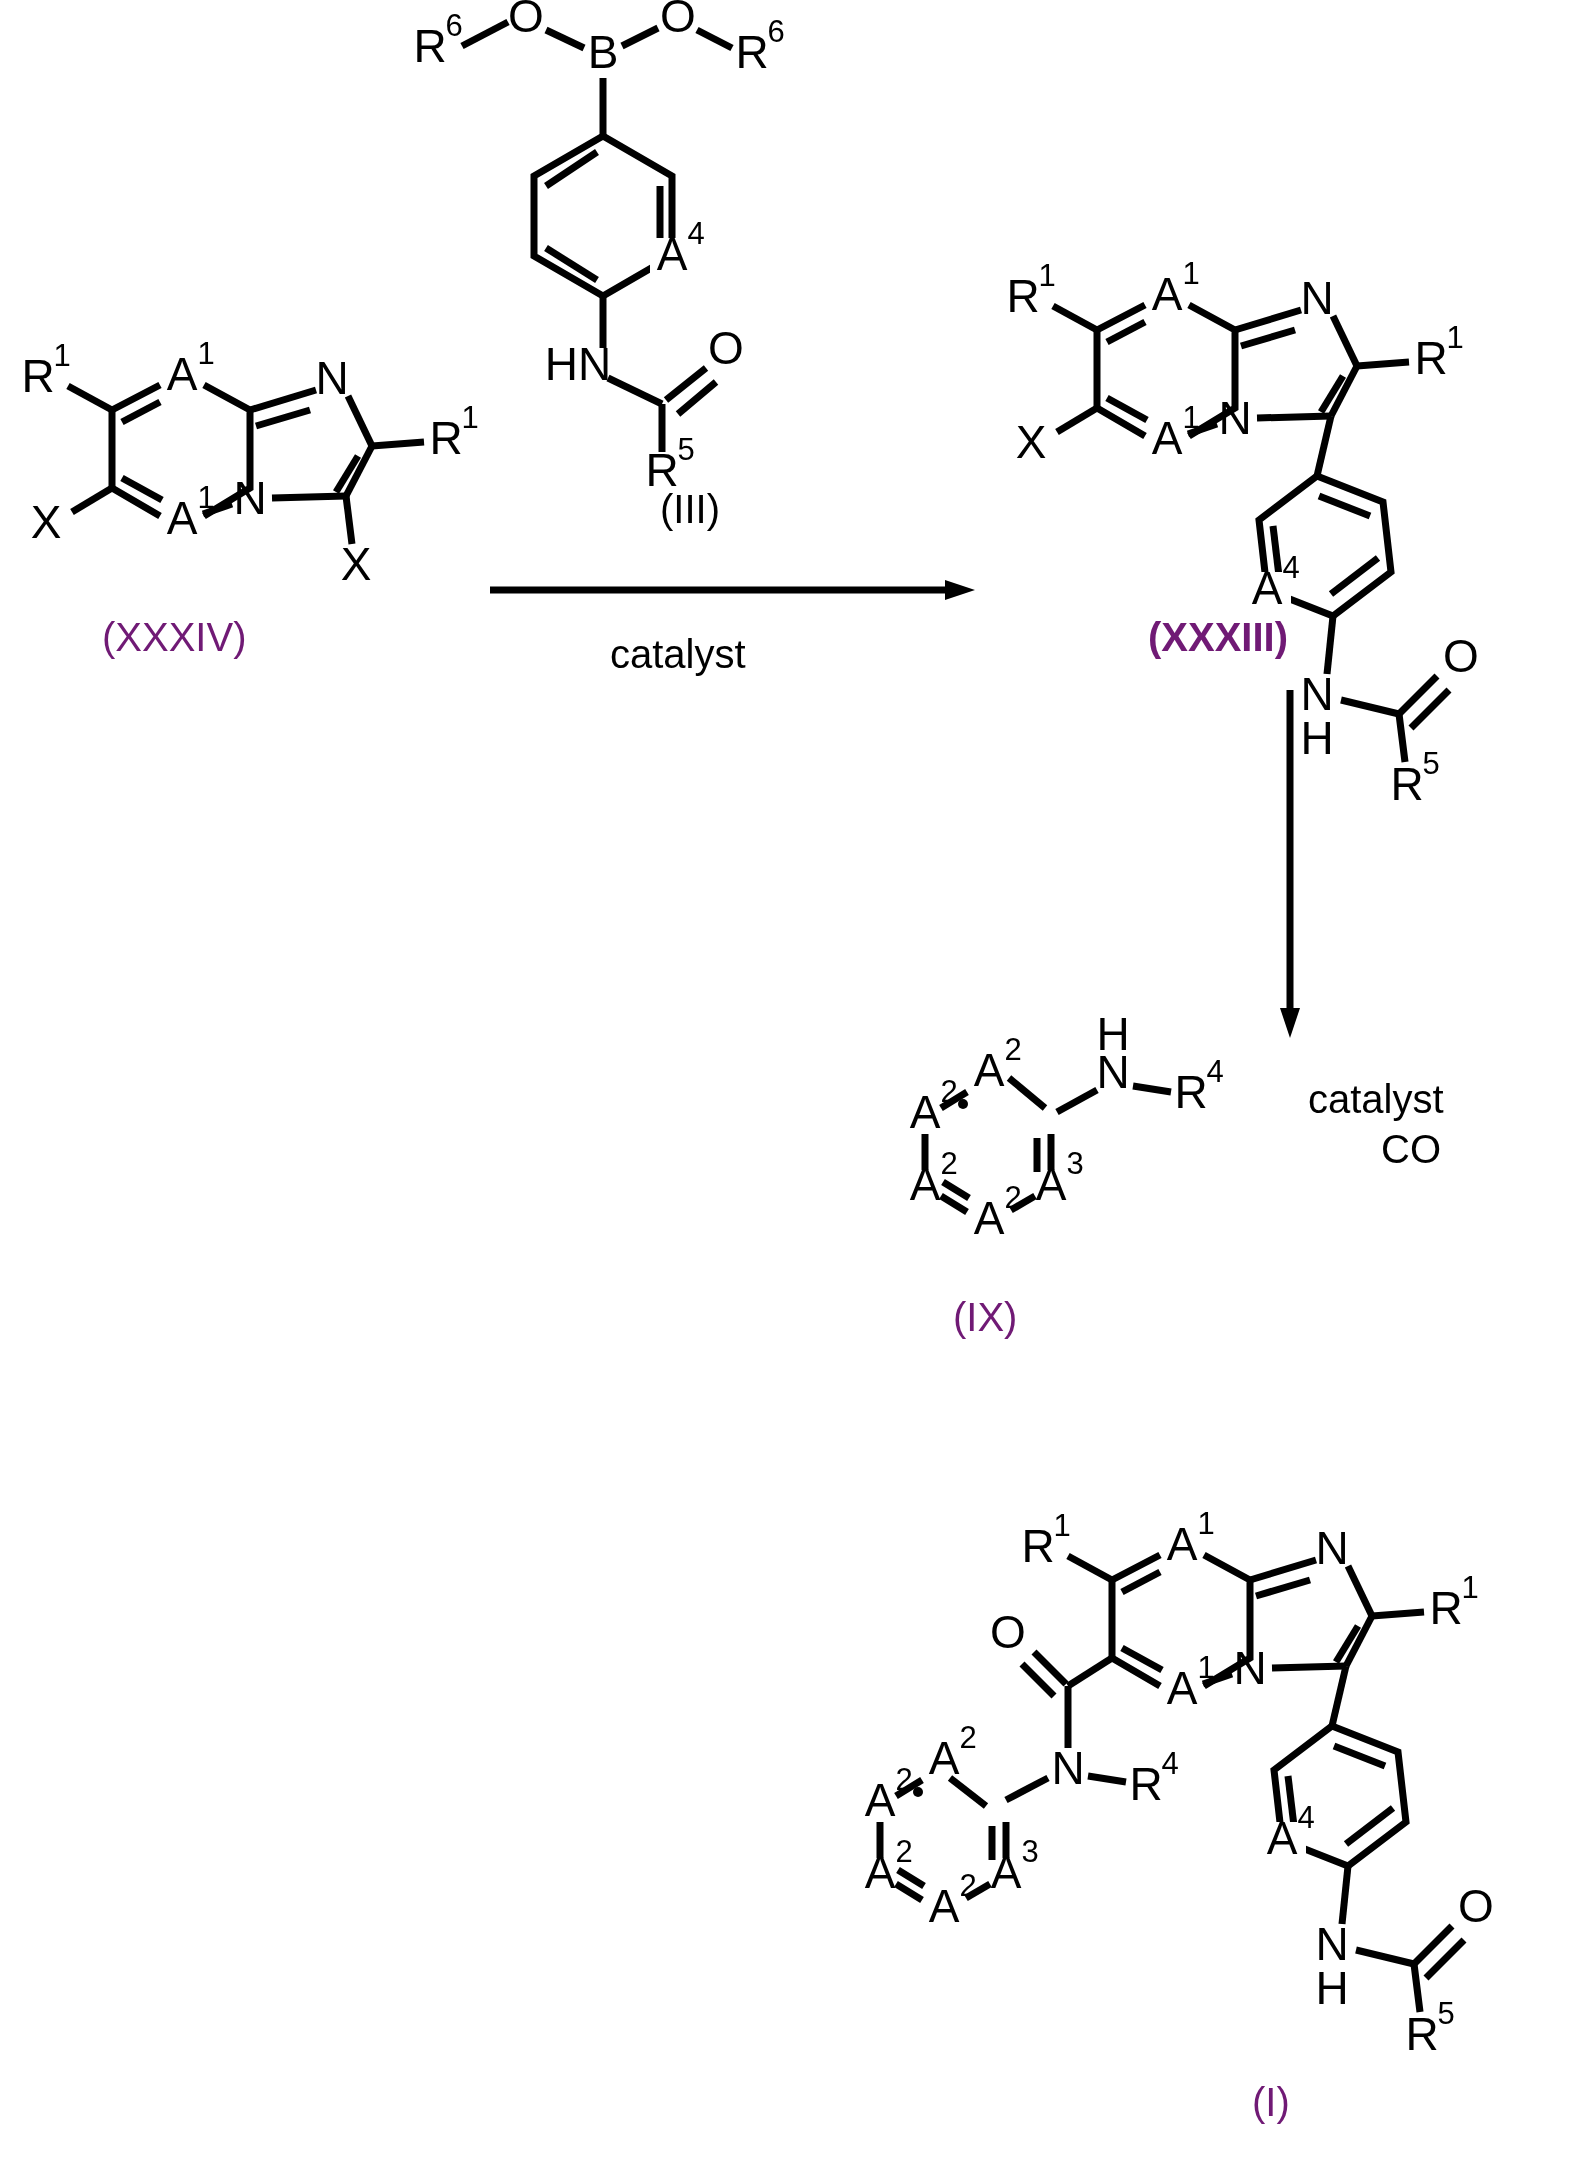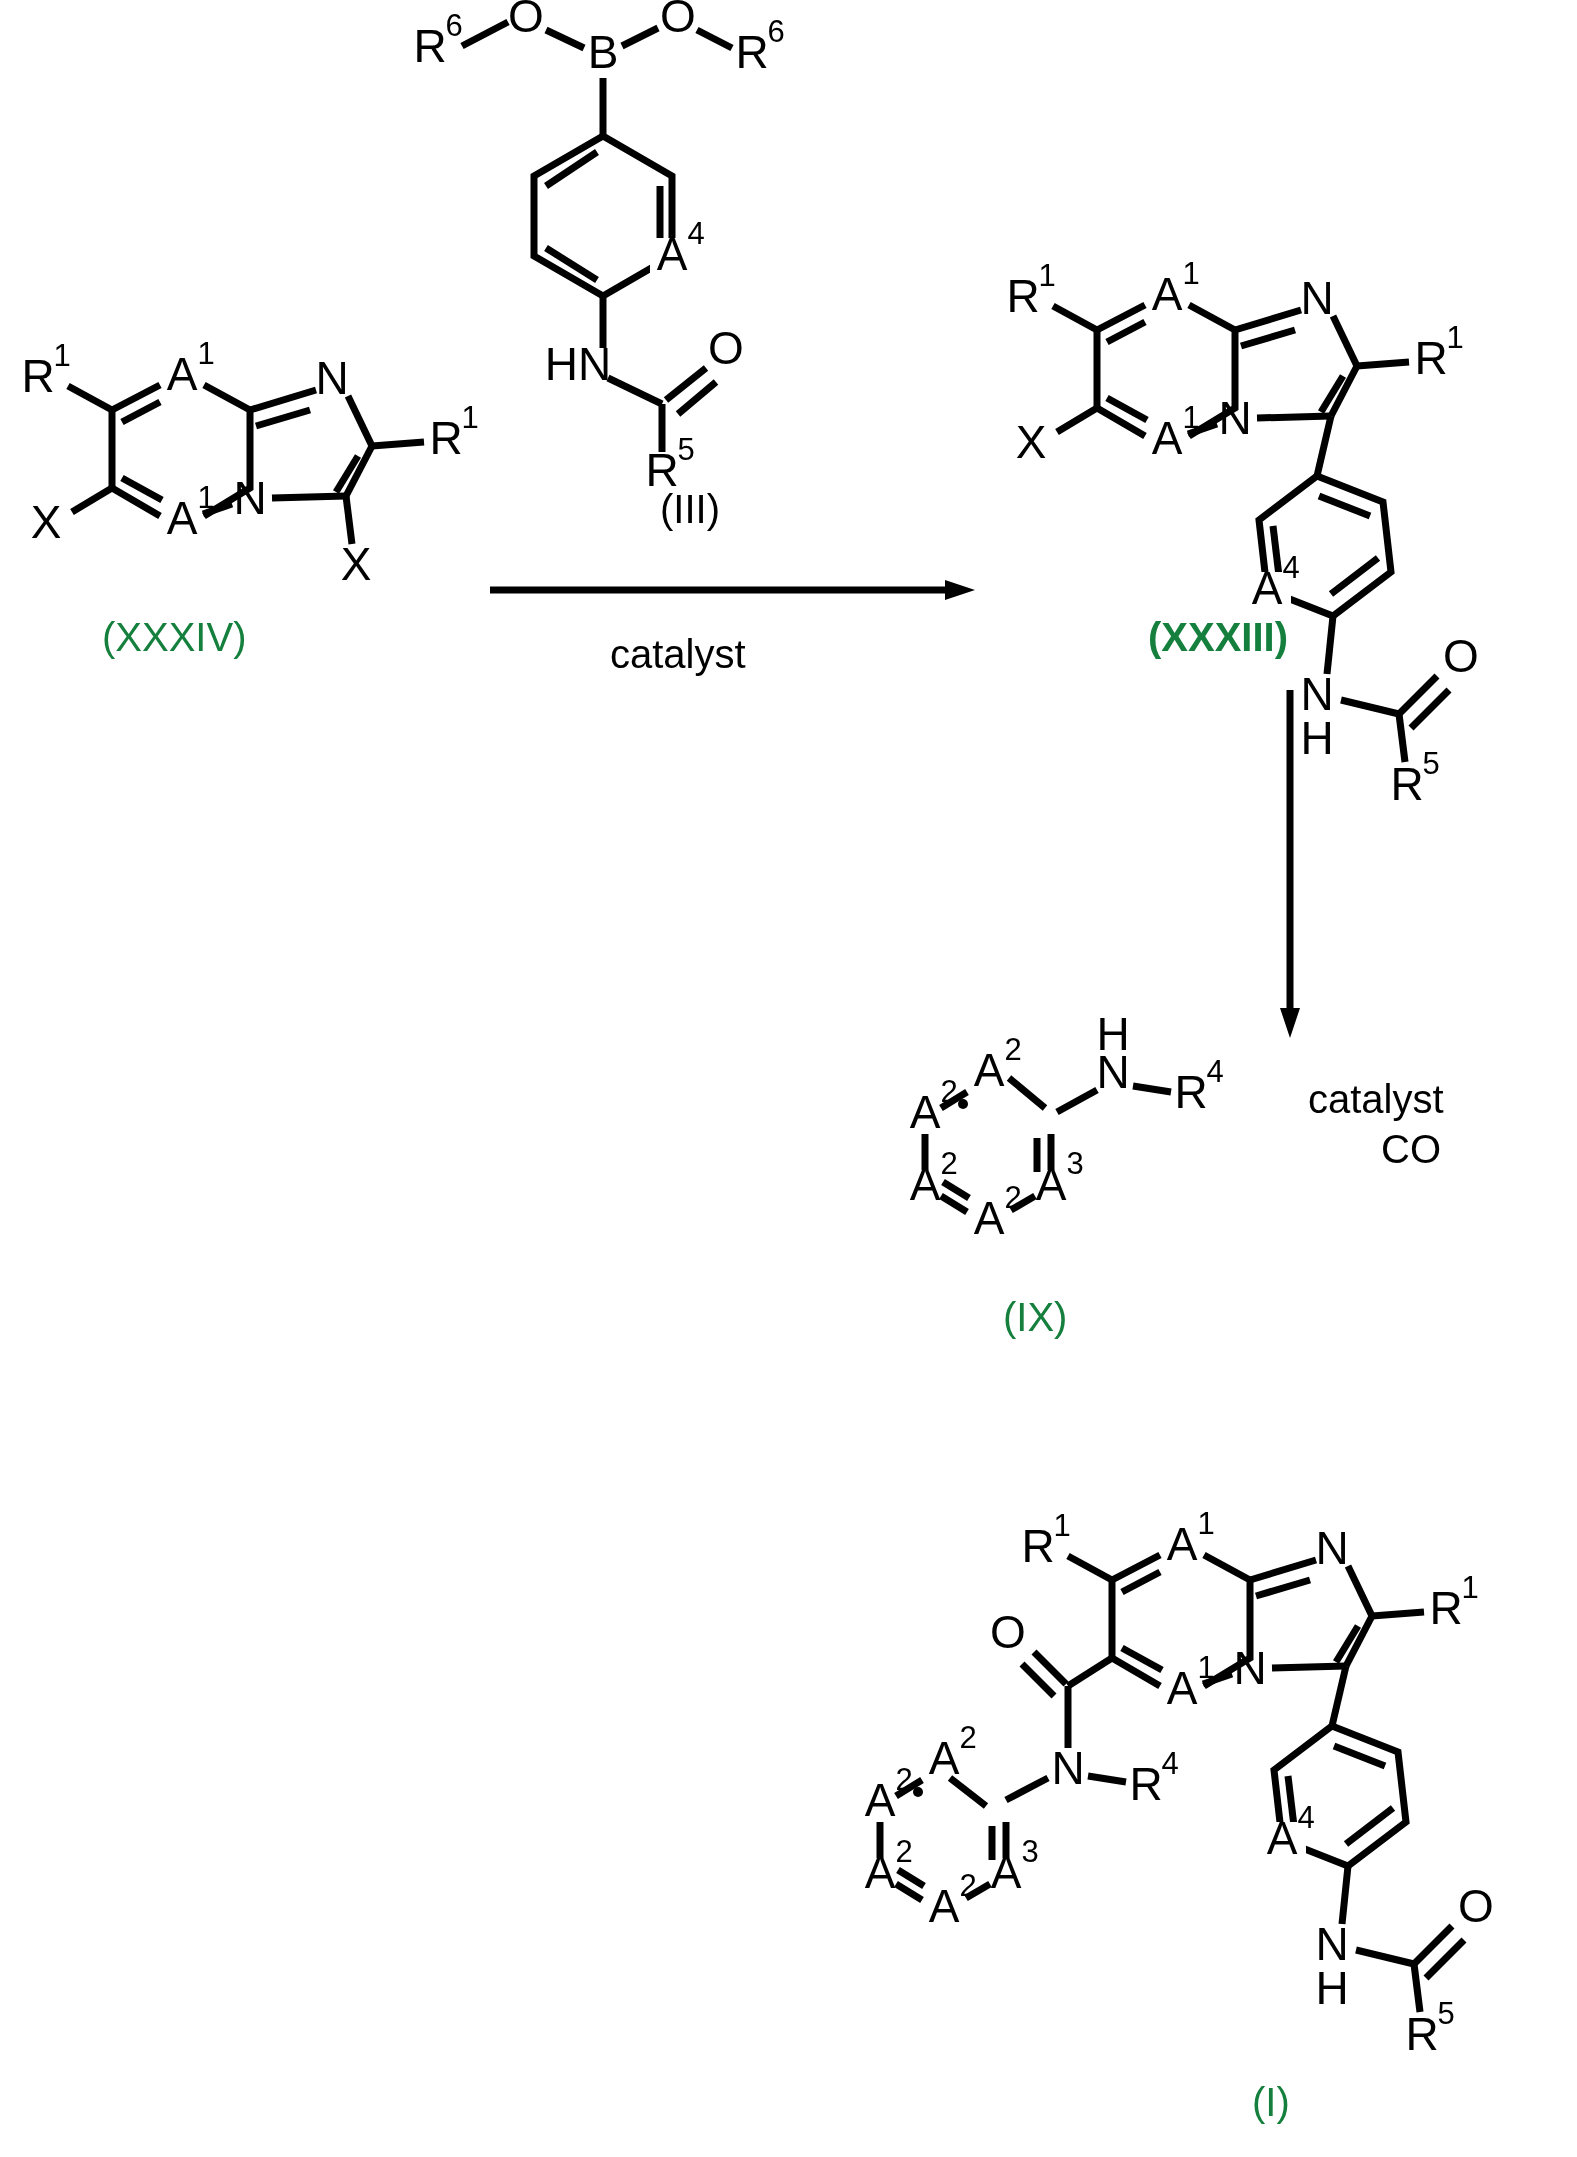--- a/index.html
+++ b/index.html
@@ -38,21 +38,21 @@
     font-family: "Liberation Sans", sans-serif;
     font-size: 31px;
     fill: #000000;
     text-anchor: middle;
     dominant-baseline: middle;
   }
   .label {
     position: absolute;
     font-family: "Liberation Sans", sans-serif;
     font-size: 40px;
-    color: #15803d;
+    color: #701a75;
     white-space: nowrap;
   }
   .rxn-text {
     position: absolute;
     font-family: "Liberation Sans", sans-serif;
     font-size: 40px;
     color: #000000;
     white-space: nowrap;
     text-align: left;
   }
@@ -260,21 +260,21 @@
     <text class="sup" x="190" y="136">3</text>
 
     <line class="bond" x1="172" y1="82" x2="212" y2="60"></line>
     <text class="atom" x="228" y="46">N</text>
     <text class="atom" x="228" y="8">H</text>
     <line class="bond" x1="248" y1="56" x2="286" y2="62"></line>
     <text class="atom" x="306" y="66">R</text>
     <text class="sup" x="330" y="44">4</text>
   </svg>
 
-  <div class="label" style="left:1003px; top:1295px;text-align:center;">(IX)</div>
+  <div class="label" style="left:953px; top:1295px;text-align:center;">(IX)</div>
 
   <svg class="struct" style="left:1010px; top:1500px;" width="560" height="630">
 
     <text class="atom" x="28" y="50">R</text>
     <text class="sup" x="52" y="28">1</text>
     <line class="bond" x1="58" y1="56" x2="102" y2="80"></line>
 
     <path class="bond" d="M102,80 L150,55 M194,55 L240,80 L240,158 L194,186 M150,186 L102,158 Z"></path>
     <line class="bond" x1="102" y1="80" x2="102" y2="158"></line>
     <line class="bond" x1="112" y1="92" x2="150" y2="72"></line>

